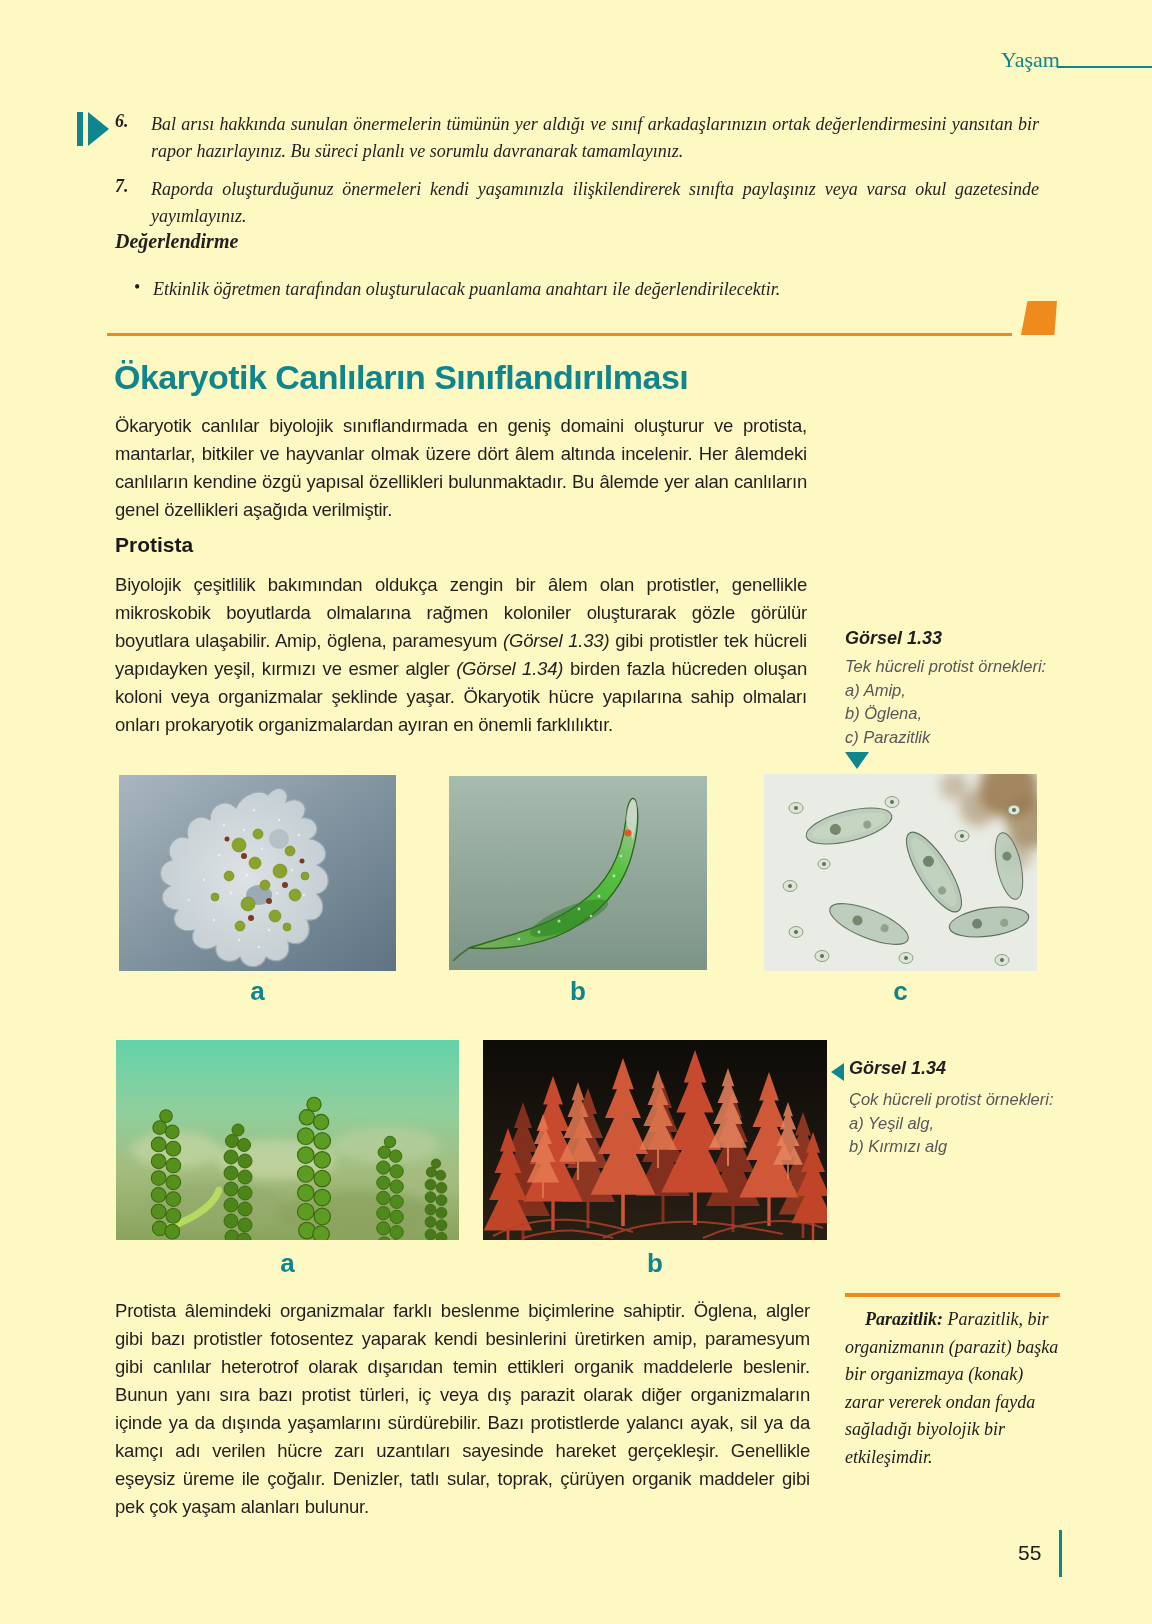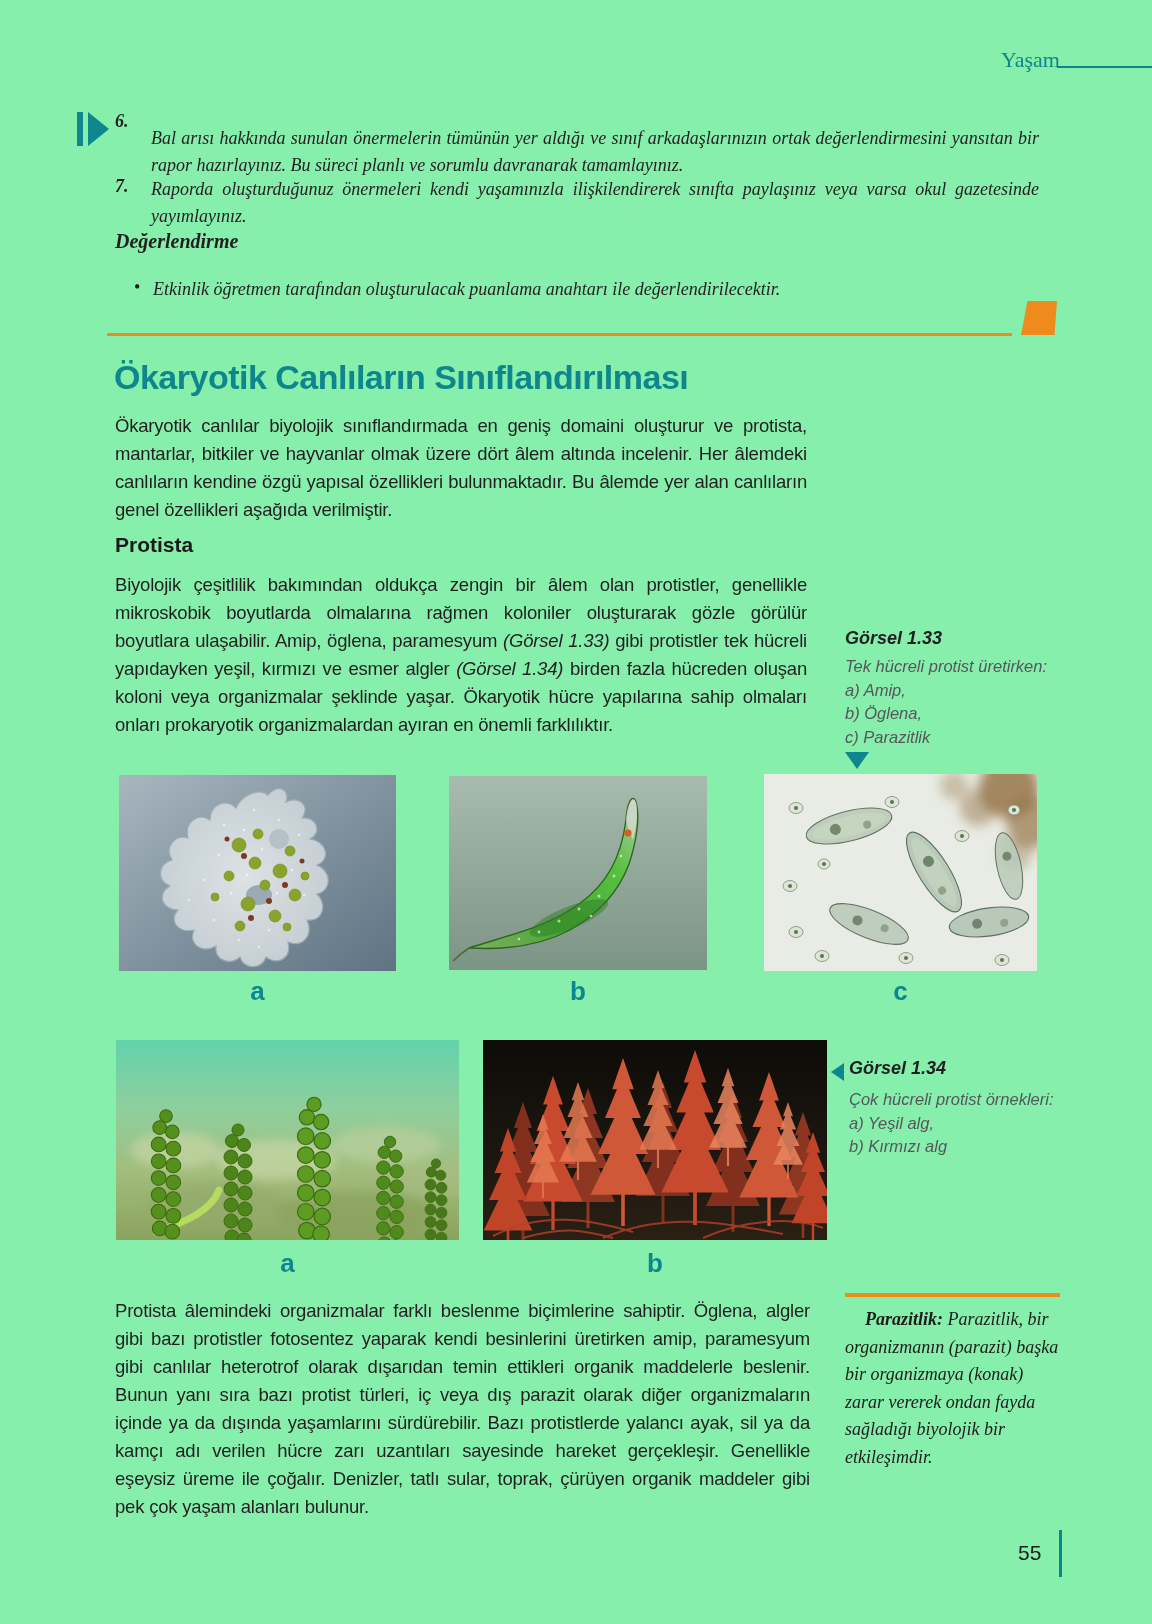--- a/index.html
+++ b/index.html
@@ -2,21 +2,21 @@
 <html><head>
 <meta charset="utf-8">
 <style>
   :root{
     --teal:#0f858d;
     --orange:#ef8b1c;
     --body:#231f20;
     --cap-gray:#55565a;
   }
   html,body{margin:0;padding:0;background:#fff;}
-  .page{position:relative;width:1152px;height:1624px;background:#86efac;overflow:hidden;
+  .page{position:relative;width:1152px;height:1624px;background:#fef9c3;overflow:hidden;
         font-family:"Liberation Sans",sans-serif;color:var(--body);}
   .abs{position:absolute;}
 
   
   .hdr-label{font-family:"Liberation Serif",serif;font-size:22px;color:var(--teal);}
   .hdr-rule{background:var(--teal);height:2px;}
 
   
   .task-no{font-family:"Liberation Serif",serif;font-style:italic;font-weight:bold;font-size:18px;}
   .task-text{font-family:"Liberation Serif",serif;font-style:italic;font-size:18px;
@@ -65,21 +65,21 @@
 <div class="page">
 
   <div class="abs hdr-label" style="left:1001px;top:47px;">Yaşam</div>
   <div class="abs hdr-rule" style="left:1057px;top:66px;width:95px;"></div>
 
   <div class="abs marker" style="left:77px;top:112px;">
     <div class="marker-bar"></div>
     <div class="tri-right"></div>
   </div>
   <div class="abs task-no" style="left:115px;top:111px;">6.</div>
-  <div class="abs task-text" style="left:151px;top:125px;width:888px;">Bal arısı hakkında sunulan önermelerin tümünün yer aldığı ve sınıf arkadaşlarınızın ortak değerlendirmesini yansıtan bir rapor hazırlayınız. Bu süreci planlı ve sorumlu davranarak tamamlayınız.</div>
+  <div class="abs task-text" style="left:151px;top:111px;width:888px;">Bal arısı hakkında sunulan önermelerin tümünün yer aldığı ve sınıf arkadaşlarınızın ortak değerlendirmesini yansıtan bir rapor hazırlayınız. Bu süreci planlı ve sorumlu davranarak tamamlayınız.</div>
 
   <div class="abs task-no" style="left:115px;top:176px;">7.</div>
   <div class="abs task-text" style="left:151px;top:176px;width:888px;">Raporda oluşturduğunuz önermeleri kendi yaşamınızla ilişkilendirerek sınıfta paylaşınız veya varsa okul gazetesinde yayımlayınız.</div>
 
   <div class="abs eval-h" style="left:115px;top:230px;">Değerlendirme</div>
   <div class="abs bullet-dot" style="left:134px;top:277px;">•</div>
   <div class="abs bullet-text" style="left:153px;top:277px;width:780px;">Etkinlik öğretmen tarafından oluşturulacak puanlama anahtarı ile değerlendirilecektir.</div>
 
   <div class="abs orange-rule" style="left:107px;top:333px;width:905px;"></div>
   <div class="abs orange-shape" style="left:1021px;top:301px;width:36px;height:34px;"></div>
@@ -87,21 +87,21 @@
   <div class="abs h1" style="left:114px;top:358px;">Ökaryotik Canlıların Sınıflandırılması</div>
 
   <div class="abs body-p" style="left:115px;top:412px;width:692px;">Ökaryotik canlılar biyolojik sınıflandırmada en geniş domaini oluşturur ve protista, mantarlar, bitkiler ve hayvanlar olmak üzere dört âlem altında incelenir. Her âlemdeki canlıların kendine özgü yapısal özellikleri bulunmaktadır. Bu âlemde yer alan canlıların genel özellikleri aşağıda verilmiştir.</div>
 
   <div class="abs h2" style="left:115px;top:533px;">Protista</div>
 
   <div class="abs body-p" style="left:115px;top:571px;width:692px;"><span>Biyolojik çeşitlilik bakımından oldukça zengin bir âlem olan protistler, genellikle mikroskobik boyutlarda olmalarına rağmen koloniler oluşturarak gözle görülür boyutlara ulaşabilir. Amip, öglena, paramesyum </span><span class="ref">(Görsel 1.33)</span><span> gibi protistler tek hücreli yapıdayken yeşil, kırmızı ve esmer algler </span><span class="ref">(Görsel 1.34)</span><span> birden fazla hücreden oluşan koloni veya organizmalar şeklinde yaşar. Ökaryotik hücre yapılarına sahip olmaları onları prokaryotik organizmalardan ayıran en önemli farklılıktır.</span></div>
 
   <div class="abs cap-title" style="left:845px;top:628px;">Görsel 1.33</div>
   <div class="abs" style="left:845px;top:655px;">
-    <div class="cap-line">Tek hücreli protist üretirken:</div>
+    <div class="cap-line">Tek hücreli protist örnekleri:</div>
     <div class="cap-line">a) Amip,</div>
     <div class="cap-line">b) Öglena,</div>
     <div class="cap-line">c) Parazitlik</div>
   </div>
   <div class="abs tri-down" style="left:845px;top:752px;"></div>
 
   <svg class="abs photo" style="left:119px;top:775px;" width="277" height="196" viewBox="0 0 277 196" preserveAspectRatio="none">
     <defs>
       <linearGradient id="ambg" x1="0" y1="0" x2="1" y2="1">
         <stop offset="0" stop-color="#a8b6bf"></stop>

